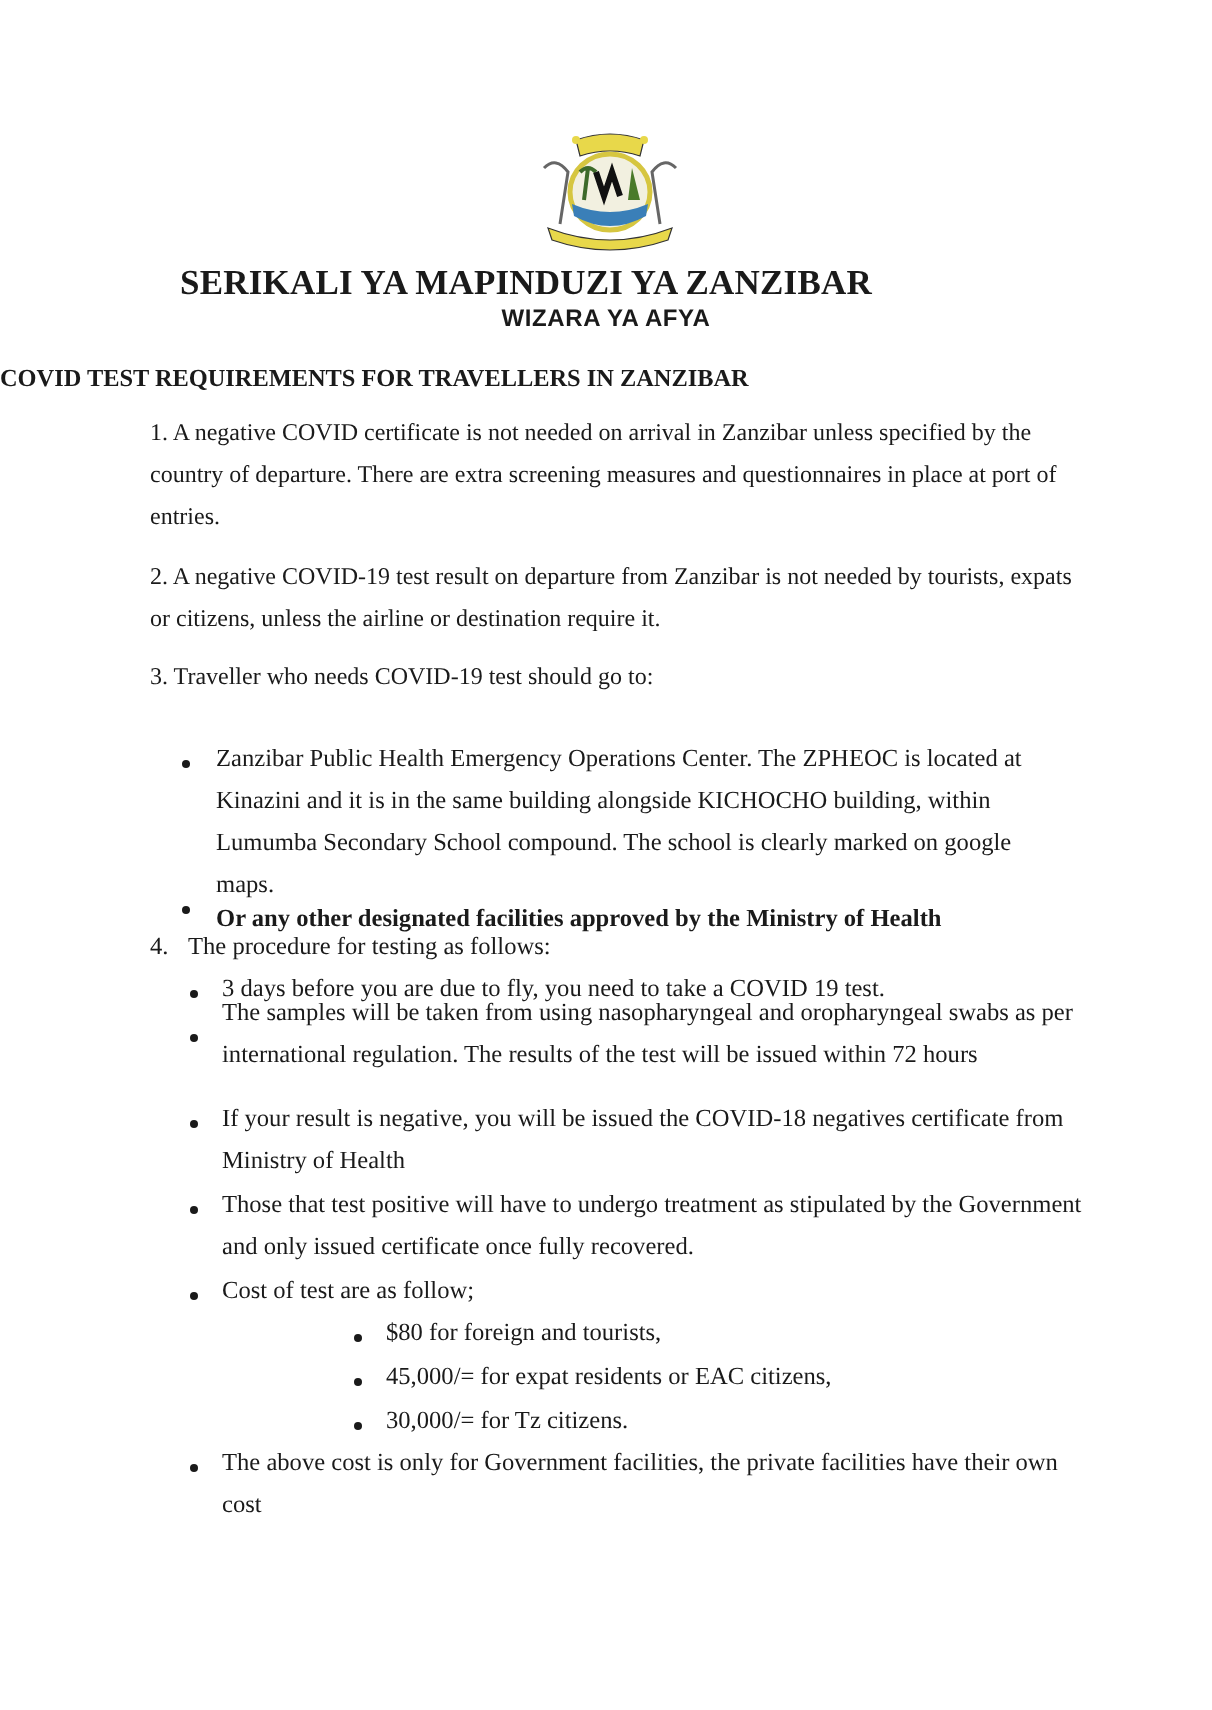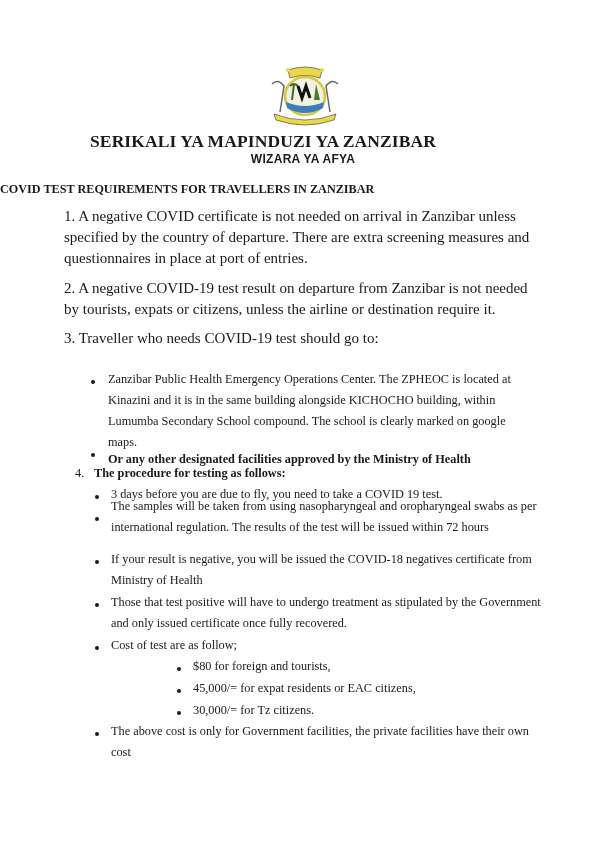--- a/index.html
+++ b/index.html
@@ -1,21 +1,21 @@
 <!DOCTYPE html>
 <html><head>
 <meta charset="utf-8">
 <style>
   html, body { margin: 0; padding: 0; background: #ffffff; }
   body { width: 606px; height: 855px; position: relative; overflow: hidden; font-family: "Liberation Serif", serif; color: #1a1a1a; }
   .emblem { position: absolute; left: 268px; top: 64px; width: 74px; height: 62px; }
   .h1 { position: absolute; left: 0; width: 526px; top: 131px; text-align: center; font-weight: bold; font-size: 17.5px; letter-spacing: 0.1px; font-family: "Liberation Serif", serif; }
   .h2 { position: absolute; left: 0; width: 606px; top: 152px; text-align: center; font-weight: bold; font-size: 12px; font-family: "Liberation Sans", sans-serif; letter-spacing: 0.3px; }
   .h3 { position: absolute; left: 0; width: 606px; top: 182px; text-align: left; font-weight: bold; font-size: 12.2px; font-family: "Liberation Serif", serif; }
-  .p { position: absolute; left: 64px; width: 470px; font-size: 15px; line-height: 21px; }
+  .p { position: absolute; left: 75px; width: 470px; font-size: 12px; line-height: 21px; }
   .bul { position: absolute; font-size: 12.3px; line-height: 21px; }
   .dot { position: absolute; width: 4px; height: 4px; border-radius: 50%; background: #1a1a1a; }
 </style>
 </head>
 <body>
 
 <svg class="emblem" viewBox="0 0 74 62">
   <path d="M4 20 Q10 14 16 22 L12 48" stroke="#666" stroke-width="1.5" fill="none"></path>
   <path d="M70 20 Q64 14 58 22 L62 48" stroke="#666" stroke-width="1.5" fill="none"></path>
   <path d="M20 6 Q37 0 54 6 L52 14 Q37 9 22 14 Z" fill="#e8d84a" stroke="#333" stroke-width="0.6"></path>
@@ -36,21 +36,21 @@
 <div class="p" style="top:206px;">1. A negative COVID certificate is not needed on arrival in Zanzibar unless specified by the country of departure. There are extra screening measures and questionnaires in place at port of entries.</div>
 <div class="p" style="top:278px;">2. A negative COVID-19 test result on departure from Zanzibar is not needed by tourists, expats or citizens, unless the airline or destination require it.</div>
 <div class="p" style="top:328px;">3. Traveller who needs COVID-19 test should go to:</div>
 
 <div class="dot" style="left:91px; top:380px;"></div>
 <div class="bul" style="left:108px; top:369px; width:420px;">Zanzibar Public Health Emergency Operations Center. The ZPHEOC is located at Kinazini   and it is in the same building alongside KICHOCHO building, within Lumumba Secondary School compound. The school is clearly marked on google maps.</div>
 <div class="dot" style="left:91px; top:453px;"></div>
 <div class="bul" style="left:108px; top:449px; width:420px;font-weight:bold;">Or any other designated facilities approved by the Ministry of Health</div>
 
 <div class="bul" style="left:75px; top:463px;">4.</div>
-<div class="bul" style="left:94px; top:463px; width:440px;font-weight:bold;">The procedure for testing as follows:</div>
+<div class="bul" style="left:94px; top:463px; width:440px;">The procedure for testing as follows:</div>
 
 <div class="dot" style="left:95px; top:495px;"></div>
 <div class="bul" style="left:111px; top:484px; width:430px;">3 days before you are due to fly, you need to take a COVID 19 test.</div>
 <div class="dot" style="left:95px; top:517px;"></div>
 <div class="bul" style="left:111px; top:496px; width:430px;">The samples will be taken from using nasopharyngeal and oropharyngeal swabs as per international regulation.  The results of the test will be issued within 72 hours</div>
 <div class="dot" style="left:95px; top:560px;"></div>
 <div class="bul" style="left:111px; top:549px; width:430px;">If your result is negative, you will be issued the COVID-18 negatives certificate from Ministry of Health</div>
 <div class="dot" style="left:95px; top:603px;"></div>
 <div class="bul" style="left:111px; top:592px; width:430px;">Those that test positive will have to undergo treatment as stipulated by the Government and only issued certificate once fully recovered.</div>
 <div class="dot" style="left:95px; top:646px;"></div>

